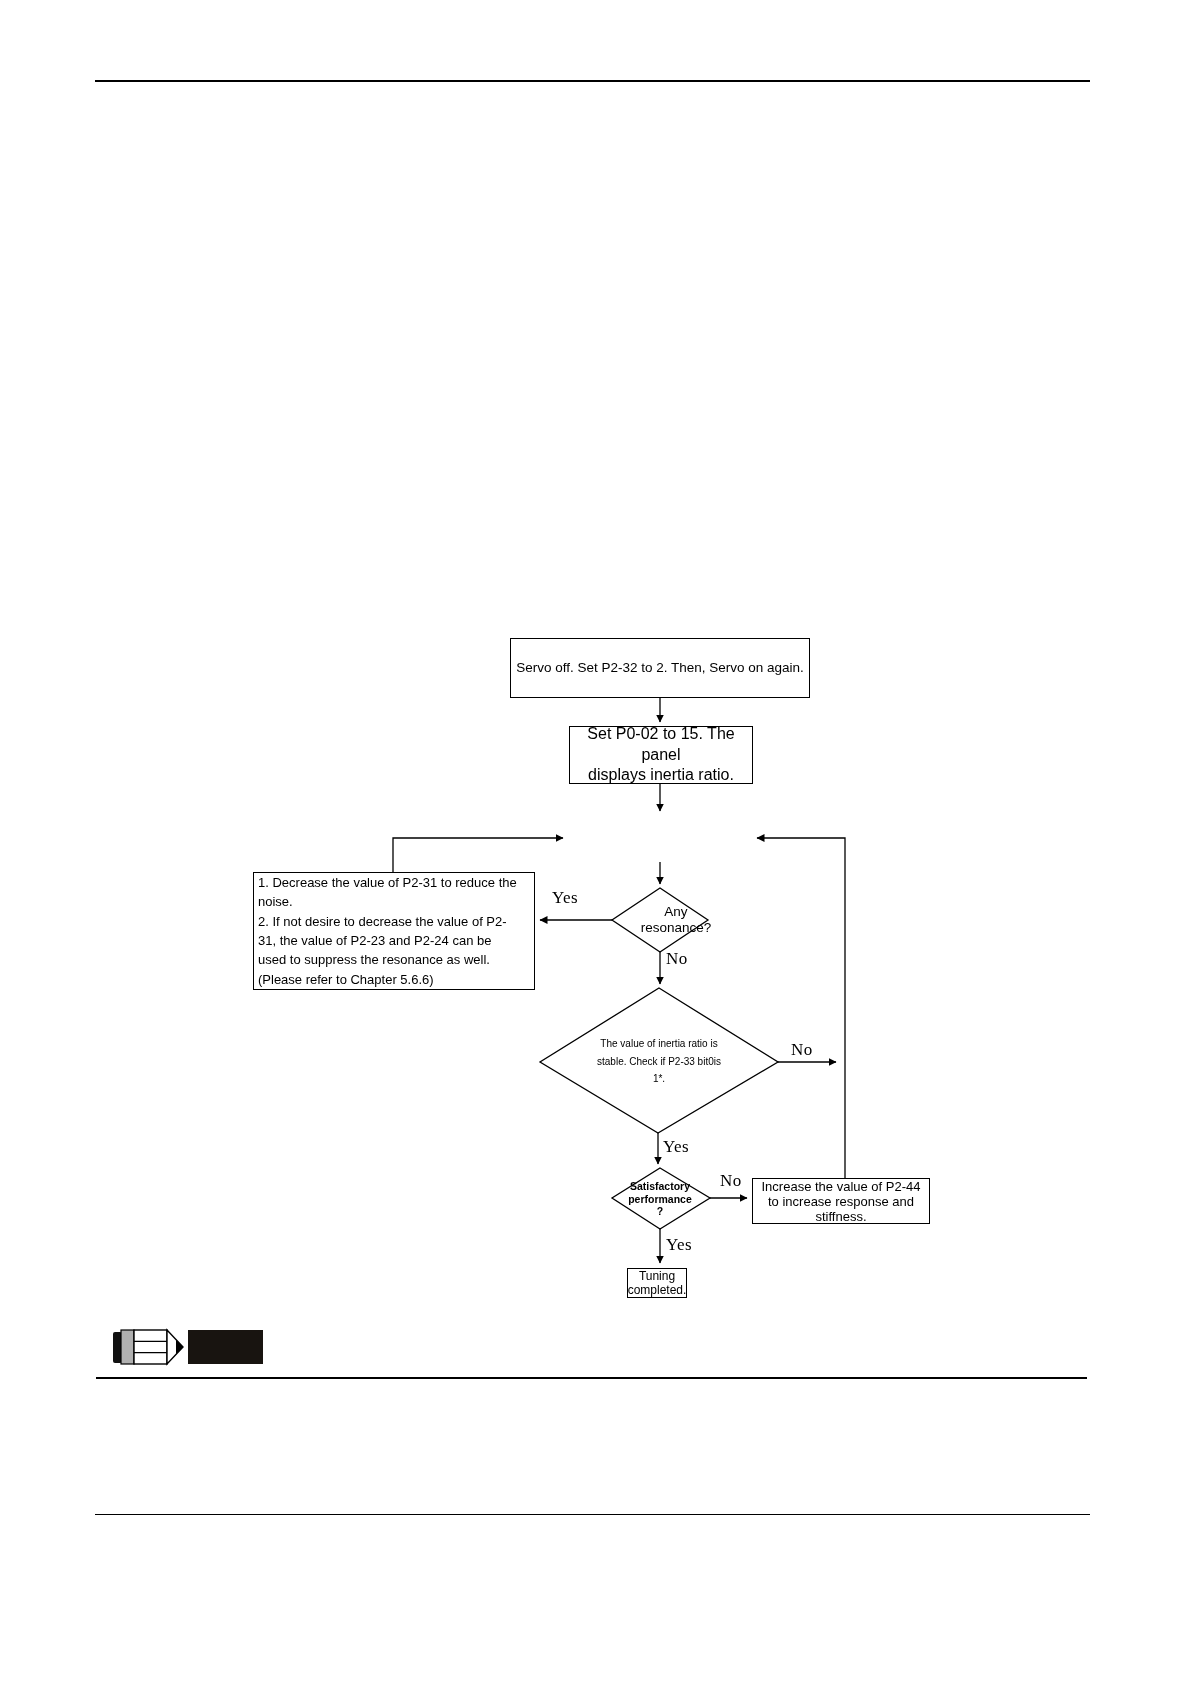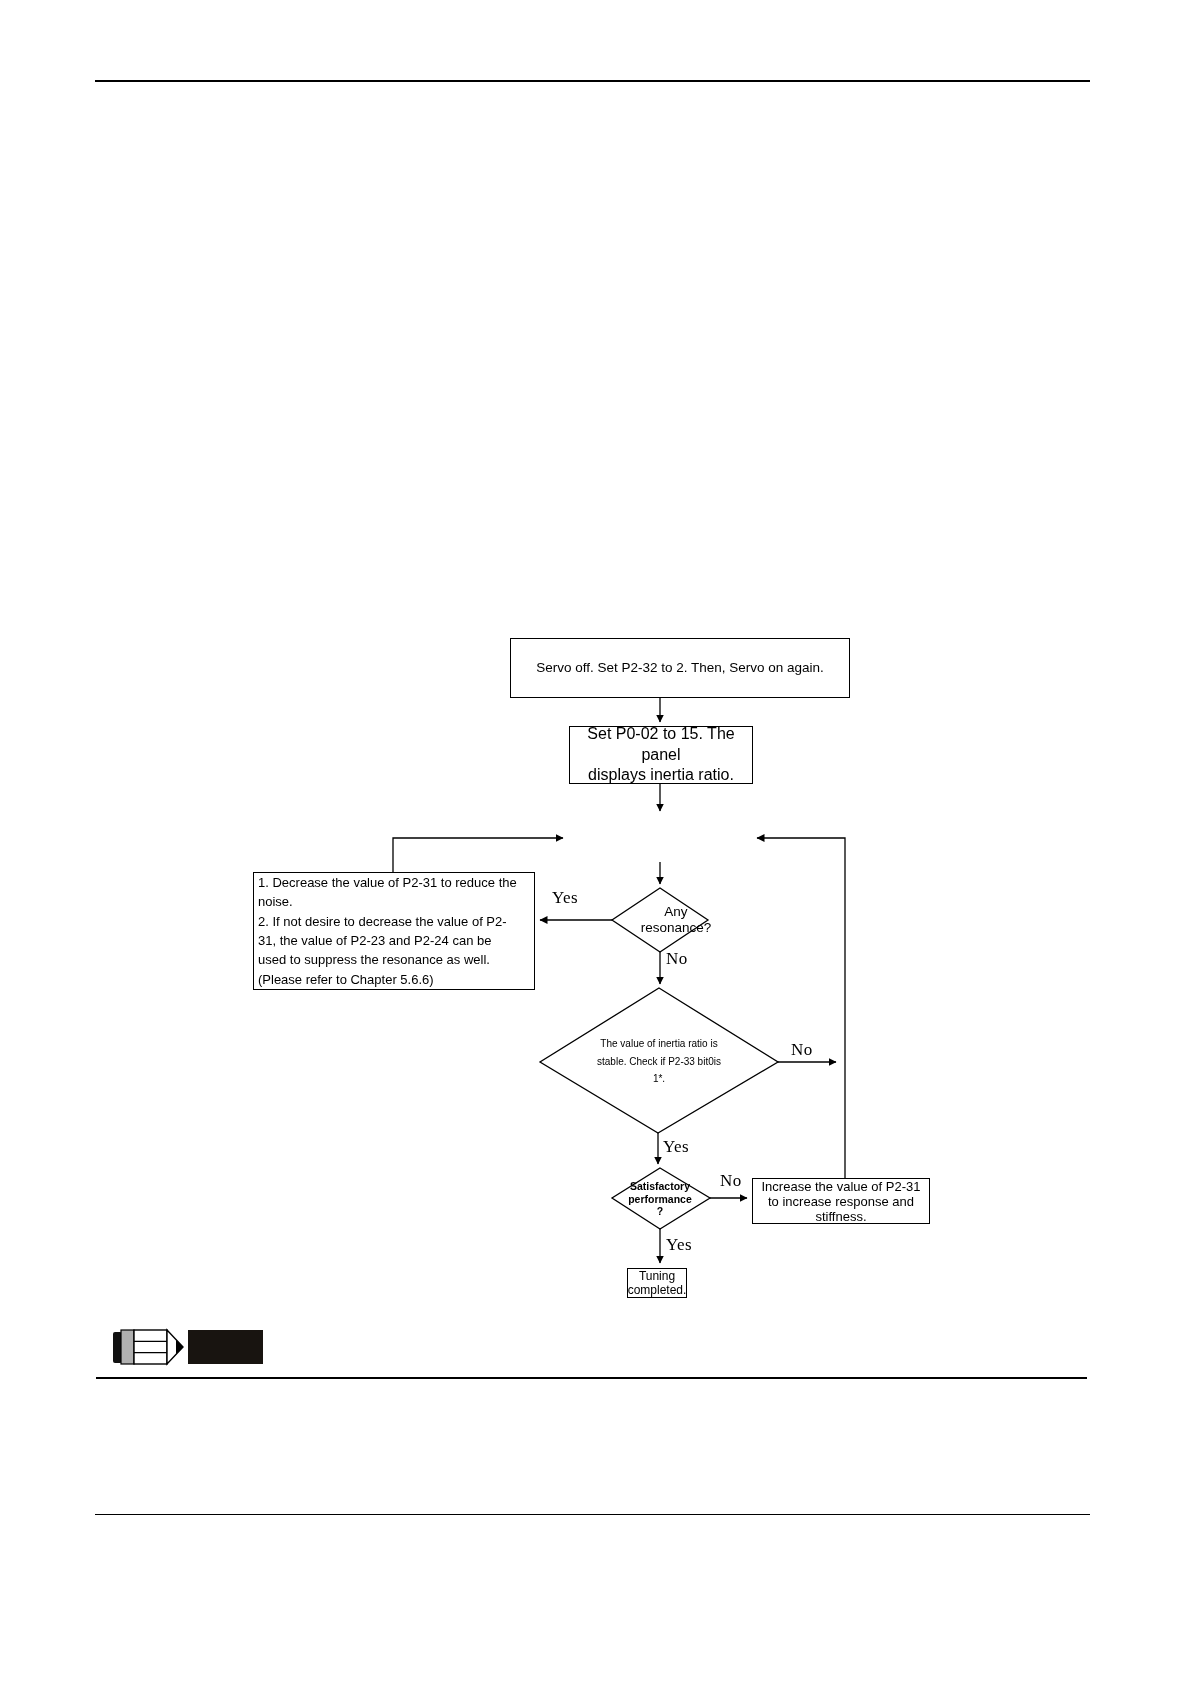--- a/index.html
+++ b/index.html
@@ -29,21 +29,21 @@
     border: 1px solid #000;
     background: #fff;
     display: flex;
     align-items: center;
     justify-content: center;
     text-align: center;
     white-space: pre-line;
     line-height: 1.18;
     font-size: 13px;
   }
-  .node.servo-off   { left: 510px; top: 638px;  width: 340px; height: 60px; font-size: 13.5px; }
+  .node.servo-off   { left: 510px; top: 638px;  width: 300px; height: 60px; font-size: 13.5px; }
   .node.set-p002    { left: 569px; top: 726px;  width: 184px; height: 58px; font-size: 16px; line-height: 1.3; }
   .node.servo-cmd   { left: 568px; top: 815px;  width: 184px; height: 47px; line-height: 15px; }
   .node.suppress    { left: 253px; top: 872px;  width: 282px; height: 118px;
                       justify-content: flex-start; text-align: left;
                       padding: 2px 16px 2px 4px; line-height: 19.3px; }
   .node.increase    { left: 752px; top: 1178px; width: 178px; height: 46px; line-height: 15px; }
   .node.tuning-done { left: 627px; top: 1268px; width: 60px;  height: 30px; font-size: 12px; line-height: 14px; }
 
   .dtext {
     position: absolute;
@@ -116,21 +116,21 @@
 displays inertia ratio.</div>
 
 
   <div class="node suppress">1. Decrease the value of P2-31 to reduce the
 noise.
 2. If not desire to decrease the value of P2-
 31, the value of P2-23 and P2-24 can be
 used to suppress the resonance as well.
 (Please refer to Chapter 5.6.6)</div>
 
-  <div class="node increase">Increase the value of P2-31
+  <div class="node increase">Increase the value of P2-44
 to increase response and
 stiffness.</div>
 
   <div class="node tuning-done">Tuning
 completed.</div>
 
   <div class="dtext resonance">Any
 resonance?</div>
 
   <div class="dtext inertia">The value of inertia ratio is

